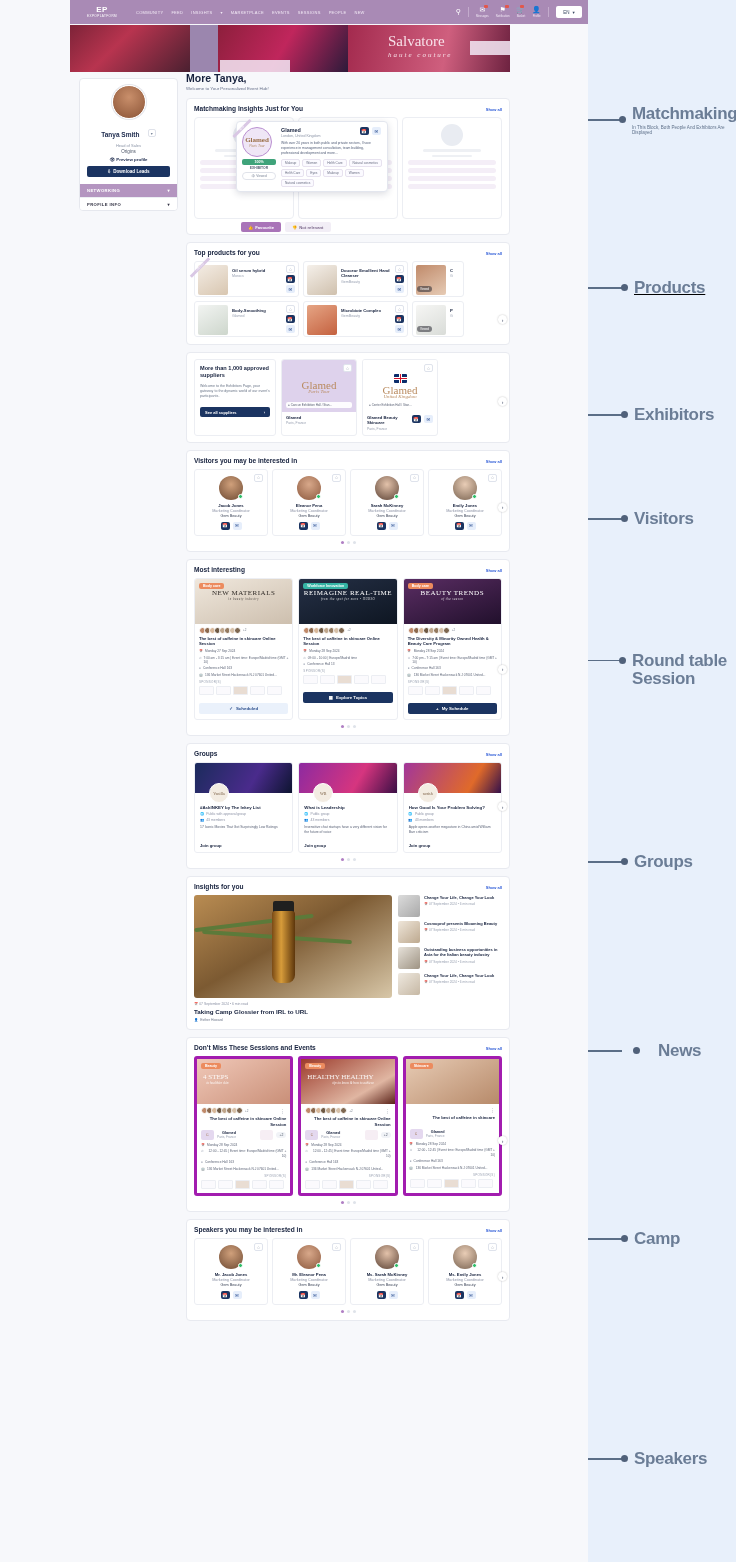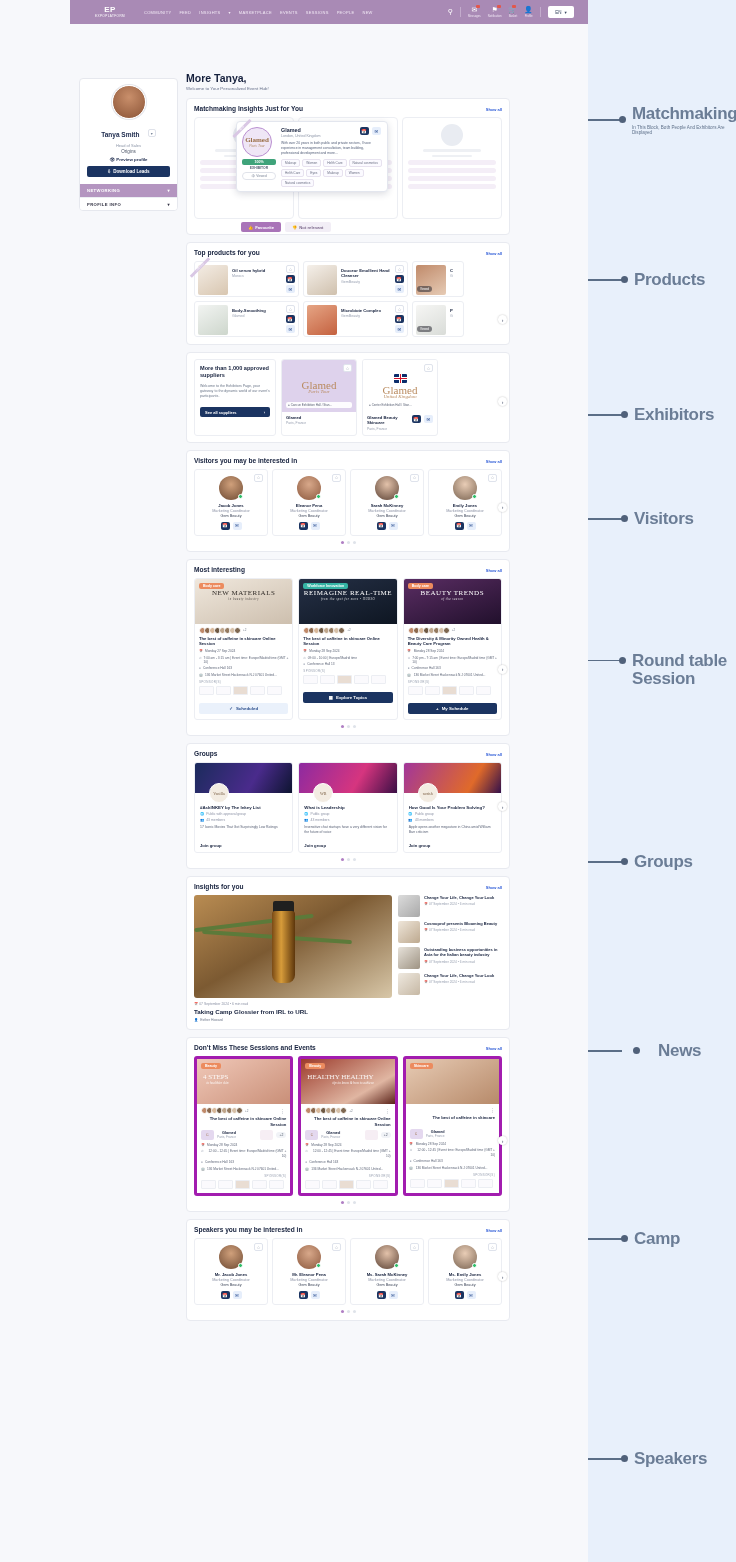--- a/index.html
+++ b/index.html
@@ -7,21 +7,21 @@
     width:736px; height:1562px; overflow:hidden;
     font-family:"Liberation Sans", sans-serif;
     background:#e8f0fb; position:relative;
   }
   .page-wrap { position:absolute; left:0; top:0; width:588px; height:1562px; background:#f7f8fb; }
   .annot-col { position:absolute; left:588px; top:0; width:148px; height:1562px; background:#e8f0fb; }
 
   
   .navbar {
     position:absolute; left:70px; top:0; width:518px; height:24px;
-    background:#a98ab5; display:flex; align-items:center; padding:0 14px;
+    background:#a98ab5; display:flex; align-items:center; padding:0 6px;
   }
   .logo { width:52px; text-align:center; color:#fff; line-height:1; }
   .logo .ep { font-size:8px; font-weight:bold; letter-spacing:.5px; }
   .logo .sub { font-size:3.1px; letter-spacing:.4px; margin-top:1px; }
   .navlinks { display:flex; gap:8px; margin-left:8px; }
   .navlinks span { font-size:4px; color:#f2e9f5; letter-spacing:.3px; white-space:nowrap; }
   .nav-right { margin-left:auto; display:flex; align-items:center; gap:7px; }
   .nav-sep { width:1px; height:10px; background:#c3abcc; }
   .nav-ico { position:relative; text-align:center; color:#fff; }
   .nav-ico .gl { font-size:7px; line-height:8px; display:block; }
@@ -300,20 +300,34 @@
         <span class="cap">Profile</span>
       </div>
       <div class="nav-sep"></div>
       <div class="lang">
         <span>EN</span>
         <span>▾</span>
       </div>
     </div>
   </div>
 
+  <div class="hero">
+    <div class="seg s1"></div>
+    <div class="seg s2"></div>
+    <div class="seg s3">
+      <div class="wash" style="left:150px;bottom:0;width:70px;height:12px;"></div>
+    </div>
+    <div class="seg s4">
+      <div class="script">
+        <span>Salvatore</span>
+        <small>haute couture</small>
+      </div>
+      <div class="wash" style="right:0;top:16px;width:40px;height:14px;"></div>
+    </div>
+  </div>
 
   <div class="side">
     <div class="side-top">
       <div class="avatar-lg"></div>
       <div>
         <span class="side-name">Tanya Smith</span>
         <span class="side-caret">▾</span>
       </div>
       <div class="side-role">Head of Sales</div>
       <div class="side-org">Origins</div>
@@ -1152,21 +1166,21 @@
 
 <div class="annot-col">
   <div class="ann" style="top:105px;">
     <div class="line"></div>
     <div class="bullet"></div>
     <div class="txt">
       <div class="t1">Matchmaking</div>
       <div class="t2">In This Block, Both People And Exhibitors Are Displayed</div>
     </div>
   </div>
-  <div class="ann" style="top:271px;">
+  <div class="ann" style="top:279px;text-decoration:underline;">
     <div class="line"></div>
     <div class="bullet"></div>
     <div class="txt">
         <div class="t1">Products</div>
       </div>
   </div>
   <div class="ann" style="top:406px;">
     <div class="line"></div>
     <div class="bullet"></div>
     <div class="txt">

